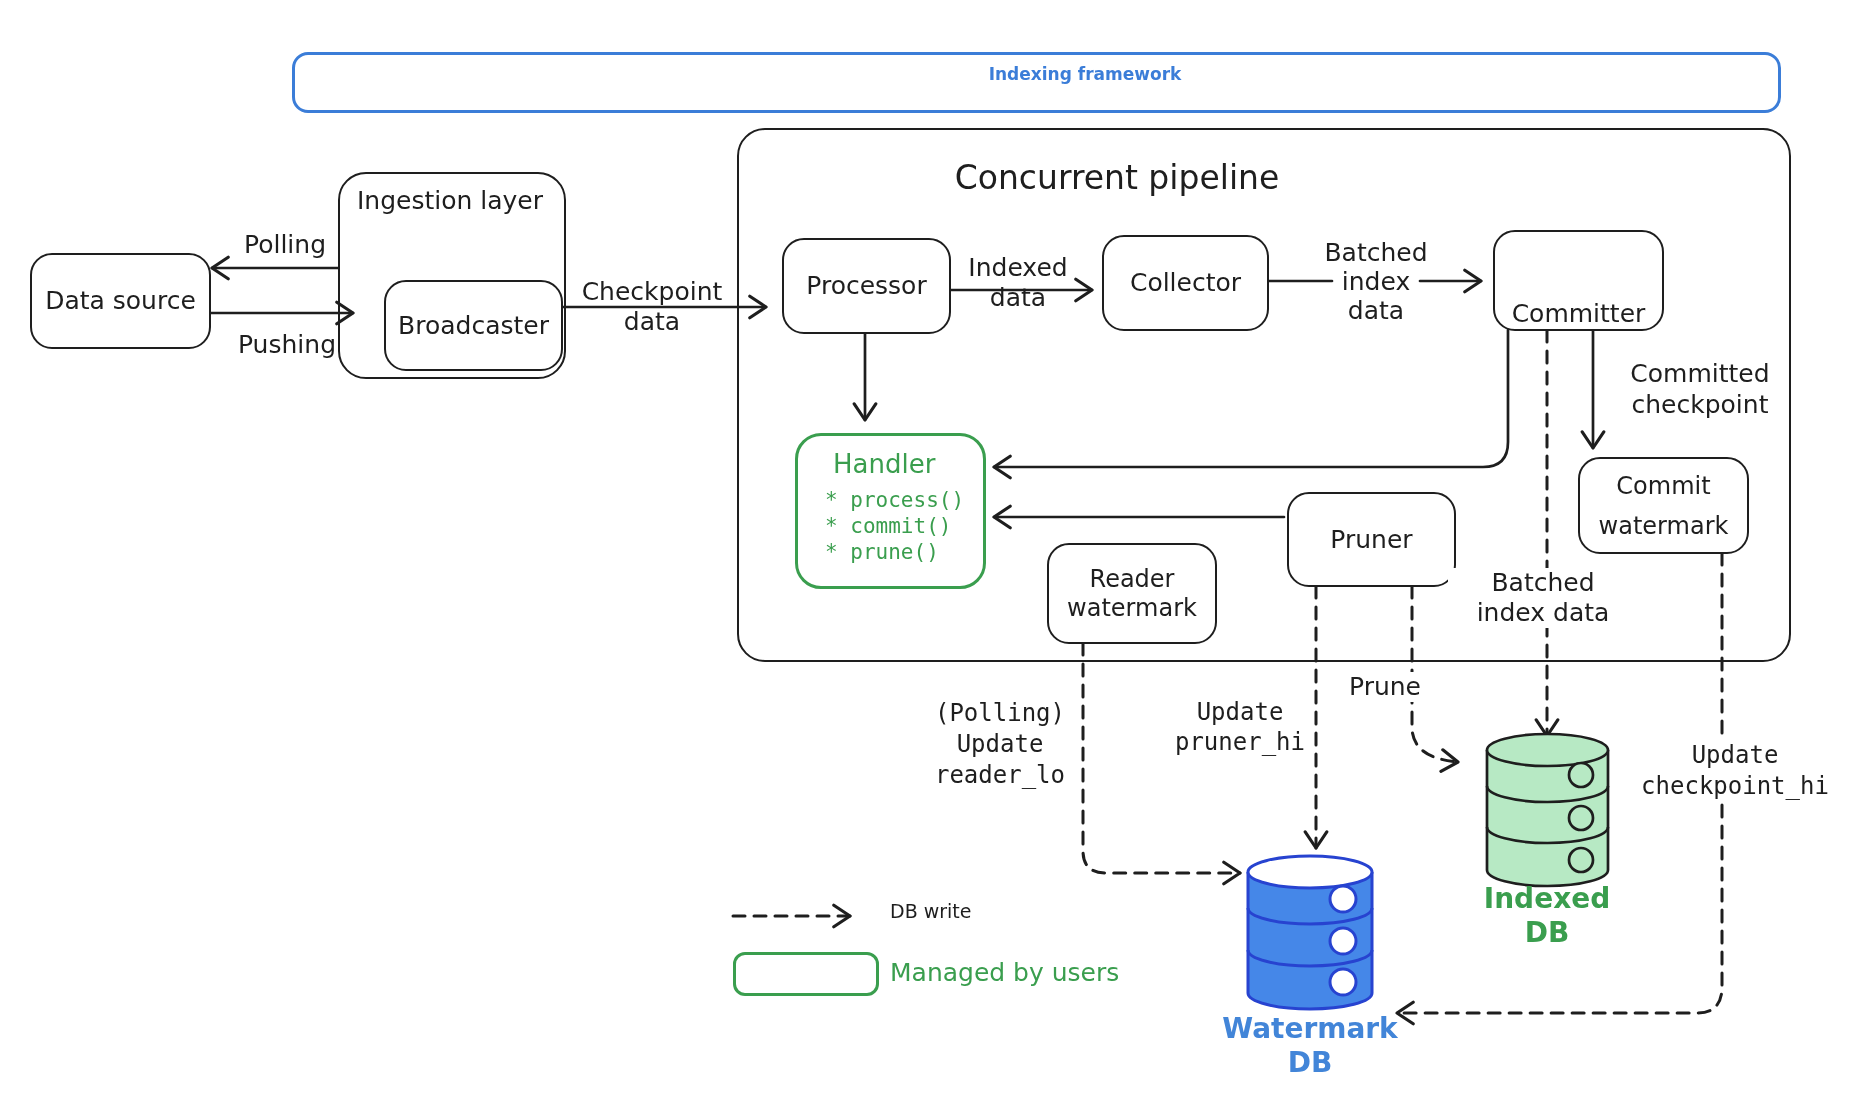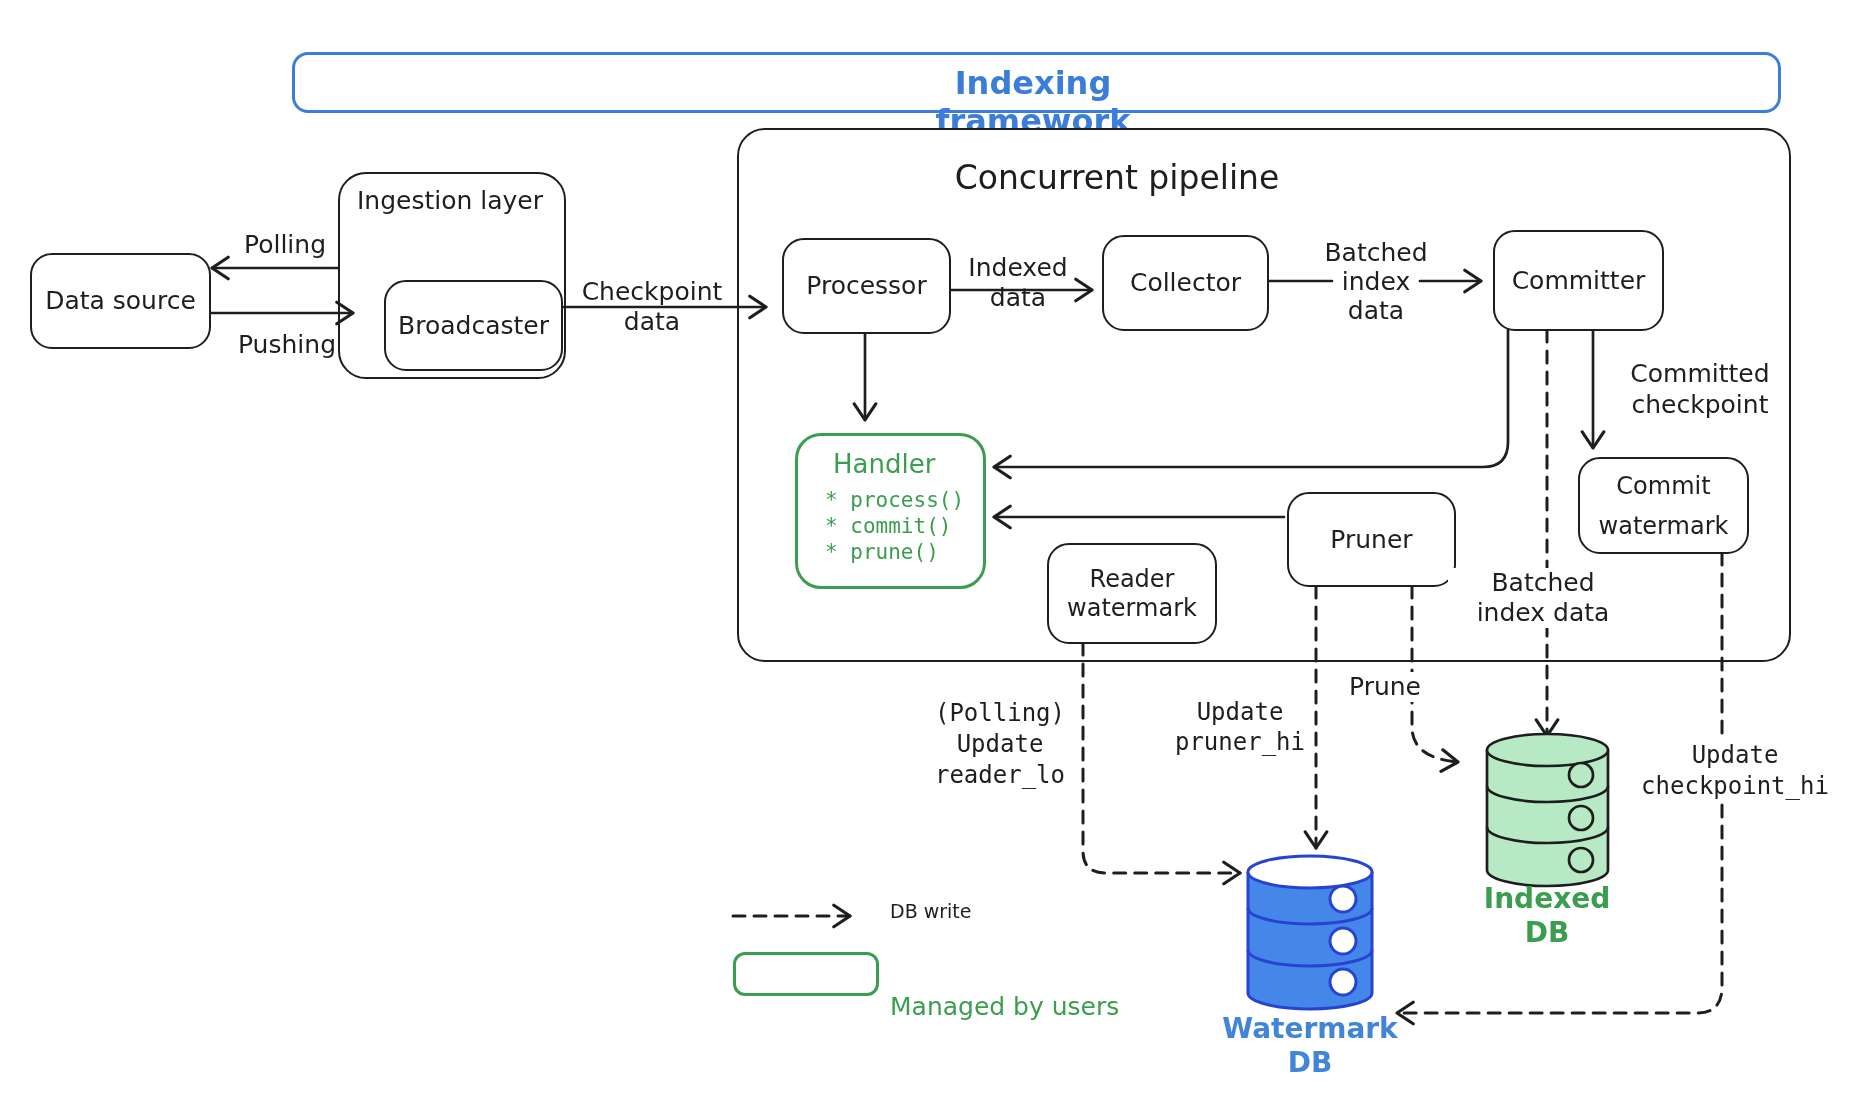--- a/index.html
+++ b/index.html
@@ -23,21 +23,21 @@
   .legend-swatch{position:absolute;border:3px solid #3a9e4e;border-radius:12px;background:#ffffff;}
   .db-label{position:absolute;text-align:center;white-space:pre-line;font-size:28px;line-height:34px;font-weight:bold;}
   svg.overlay{position:absolute;left:0;top:0;}
 </style>
 </head>
 <body>
 
 <div class="stage">
 
   <div class="banner" style="left:292px;top:52px;width:1483px;height:55px;"></div>
-  <div class="lbl blue-text" style="left:878px;top:64px;width:310px;text-align:center;font-size:32px;font-weight:bold;">Indexing framework</div>
+  <div class="lbl blue-text" style="left:930px;top:64px;width:310px;text-align:center;font-size:17px;font-weight:bold;">Indexing framework</div>
 
   <div class="container-box" style="left:338px;top:172px;width:224px;height:203px;"></div>
   <div class="lbl" style="left:350px;top:186px;width:200px;text-align:center;font-size:25px;">Ingestion layer</div>
 
   <div class="container-box" style="left:737px;top:128px;width:1050px;height:530px;background:#ffffff;"></div>
   <div class="lbl title" style="left:937px;top:158px;width:360px;text-align:center;">Concurrent pipeline</div>
 
   <svg class="overlay" width="1858" height="1102" viewBox="0 0 1858 1102">
     <defs>
       <marker id="ah" viewBox="0 0 40 40" refX="38" refY="20" markerWidth="36" markerHeight="36" markerUnits="userSpaceOnUse" orient="auto">
@@ -93,21 +93,21 @@
   </div>
   <div class="box" style="left:384px;top:258px;width:175px;height:87px;margin-top:22px;">
     <span>Broadcaster</span>
   </div>
   <div class="box" style="left:782px;top:238px;width:165px;height:92px;">
     <span>Processor</span>
   </div>
   <div class="box" style="left:1102px;top:235px;width:163px;height:92px;">
     <span>Collector</span>
   </div>
-  <div class="box" style="left:1493px;top:230px;width:167px;height:97px;">
+  <div class="box" style="left:1493px;top:230px;width:167px;height:97px;align-items:flex-end;">
     <span>Committer</span>
   </div>
   <div class="box" style="left:1287px;top:492px;width:165px;height:91px;">
     <span>Pruner</span>
   </div>
   <div class="box" style="left:1047px;top:543px;width:166px;height:97px;font-size:24px;line-height:29px;">
     <span>Reader
 watermark</span>
   </div>
   <div class="box" style="left:1578px;top:457px;width:167px;height:93px;font-size:24px;line-height:40px;">
@@ -143,15 +143,15 @@
   <div class="elabel mono whitebg" style="left:1625px;top:740px;width:220px;line-height:31px;">Update
 checkpoint_hi</div>
 
   <div class="db-label" style="left:1210px;top:1012px;width:200px;color:#4285d8;">Watermark
 DB</div>
   <div class="db-label green-text" style="left:1447px;top:882px;width:200px;">Indexed
 DB</div>
 
   <div class="lbl" style="left:890px;top:900px;font-size:19px;">DB write</div>
   <div class="legend-swatch" style="left:733px;top:952px;width:140px;height:38px;"></div>
-  <div class="lbl green-text" style="left:890px;top:992px;font-size:25px;">Managed by users</div>
+  <div class="lbl green-text" style="left:890px;top:958px;font-size:25px;">Managed by users</div>
 
 </div>
 
 </body></html>

